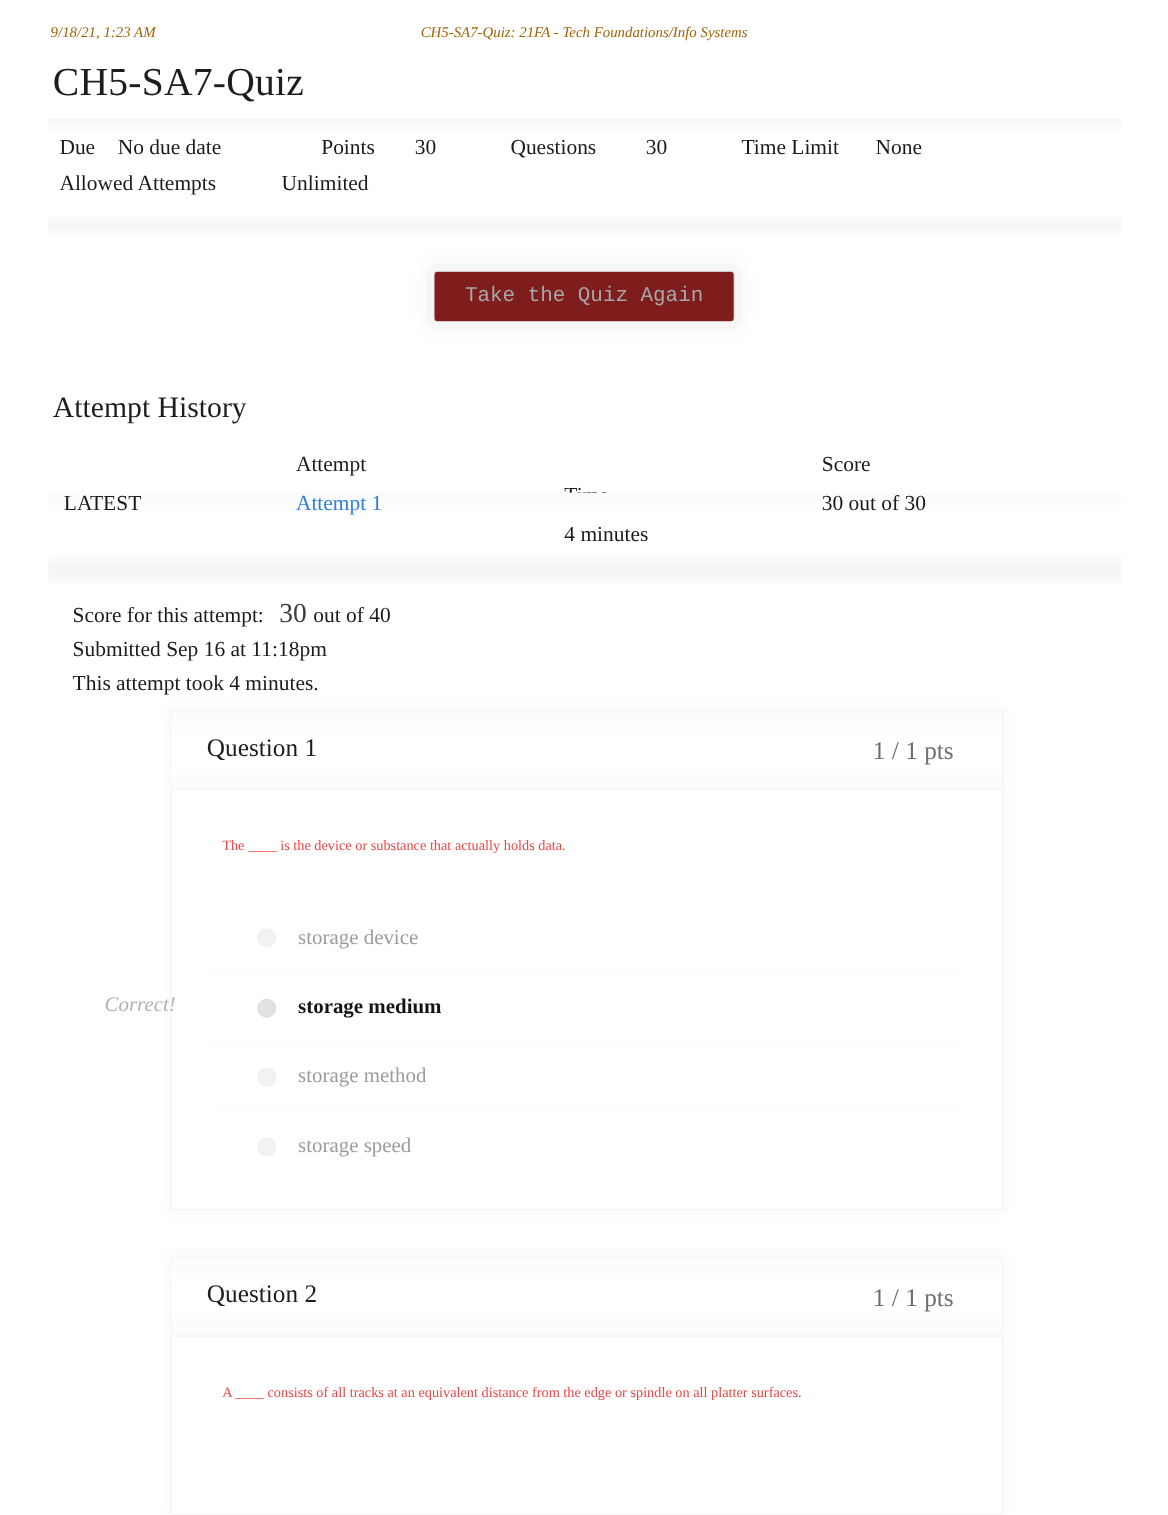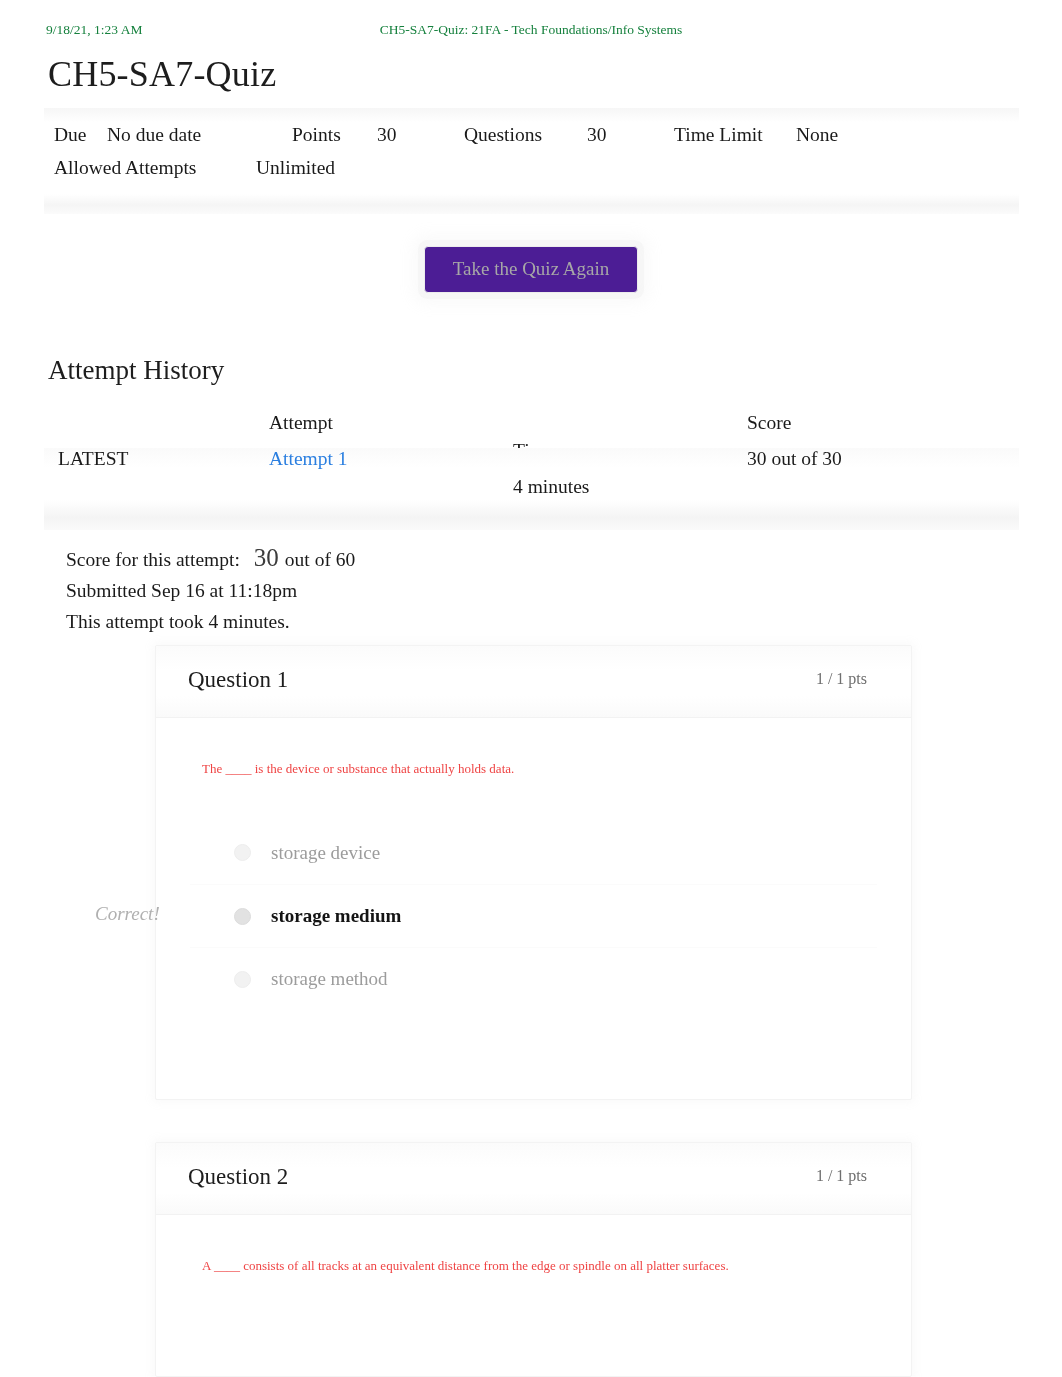--- a/index.html
+++ b/index.html
@@ -18,21 +18,22 @@
   }
 
   
   .print-header {
     position: absolute;
     top: 22px;
     left: 0;
     width: 100%;
     height: 20px;
     font-size: 13.5px;
-    color: #15803d;
+    color: #a16207;
+    font-style: italic;
   }
   .print-header .ph-left {
     position: absolute;
     left: 46px;
     top: 0;
     white-space: nowrap;
   }
   .print-header .ph-center {
     position: absolute;
     left: 0;
@@ -112,24 +113,24 @@
   .retake-wrap {
     position: absolute;
     top: 246px;
     left: 0;
     width: 1062px;
     display: flex;
     justify-content: center;
   }
   .retake-btn {
     position: relative;
-    font-family: Liberation Serif, serif;
+    font-family: Liberation Mono, monospace;
     font-size: 19px;
     color: #a7a7a7;
-    background: #4c1d95;
+    background: #7f1d1d;
     border: 1px solid #ececec;
     border-radius: 4px;
     padding: 11px 28px 12px 28px;
     box-shadow: 0 0 0 6px rgba(246,246,246,0.85), 0 0 16px 10px rgba(248,248,248,0.9);
     filter: blur(0.35px);
     cursor: pointer;
     white-space: nowrap;
   }
 
   
@@ -240,21 +241,21 @@
     left: 32px;
     top: 21px;
     font-size: 23px;
     color: #1d1d1d;
     white-space: nowrap;
   }
   .q-points {
     position: absolute;
     right: 44px;
     top: 24px;
-    font-size: 16px;
+    font-size: 23px;
     color: #6f6f6f;
     white-space: nowrap;
   }
 
   .q-body {
     position: relative;
     padding: 36px 34px 0 34px;
   }
   .q-text {
     font-size: 13px;
@@ -356,21 +357,21 @@
     <span class="hist-cell hc-kept">LATEST</span>
     <a href="#" class="hist-cell hc-att attempt-link">Attempt 1</a>
     <span class="hist-cell hc-time">4 minutes</span>
     <span class="hist-cell hc-score">30 out of 30</span>
   </div>
   <div class="hist-band-bottom"></div>
 </div>
 
 <div class="attempt-summary">
   <div>
-    <span>Score for this attempt:</span><span class="big-score">30</span><span>out of 60</span>
+    <span>Score for this attempt:</span><span class="big-score">30</span><span>out of 40</span>
   </div>
   <div>Submitted Sep 16 at 11:18pm</div>
   <div>This attempt took 4 minutes.</div>
 </div>
 
 <div class="q-block" id="question-1">
   <div class="q-header">
     <span class="q-title">Question 1</span>
     <span class="q-points">1 / 1 pts</span>
   </div>
@@ -387,20 +388,24 @@
         <span class="correct-flag">Correct!</span>
         <span class="radio"></span>
         <span class="answer-text">storage medium</span>
       </div>
 
       <div class="answer-row">
         <span class="radio"></span>
         <span class="answer-text">storage method</span>
       </div>
 
+      <div class="answer-row">
+        <span class="radio"></span>
+        <span class="answer-text">storage speed</span>
+      </div>
 
     </div>
   </div>
 </div>
 
 <div class="q-block" id="question-2">
   <div class="q-header">
     <span class="q-title">Question 2</span>
     <span class="q-points">1 / 1 pts</span>
   </div>

